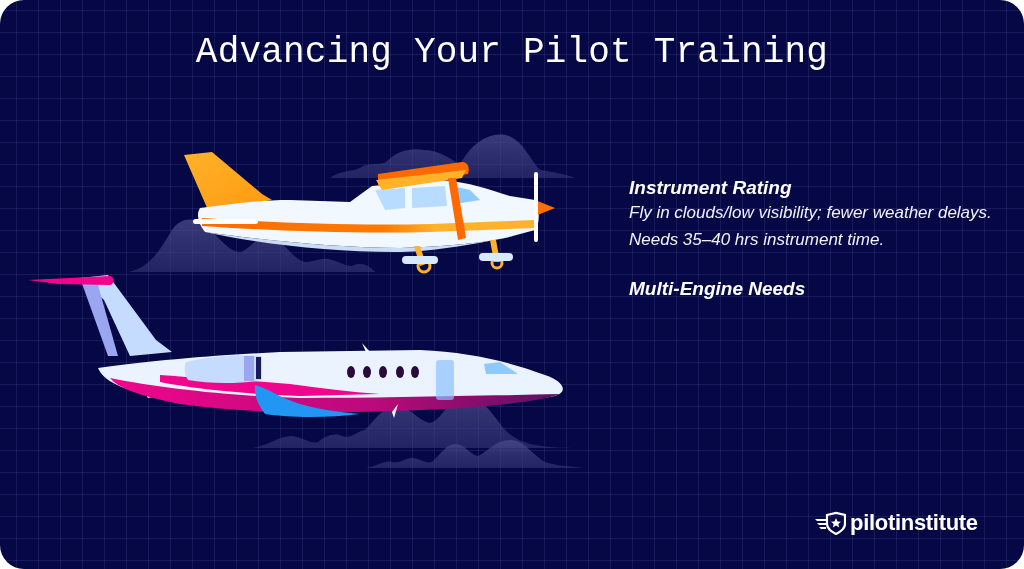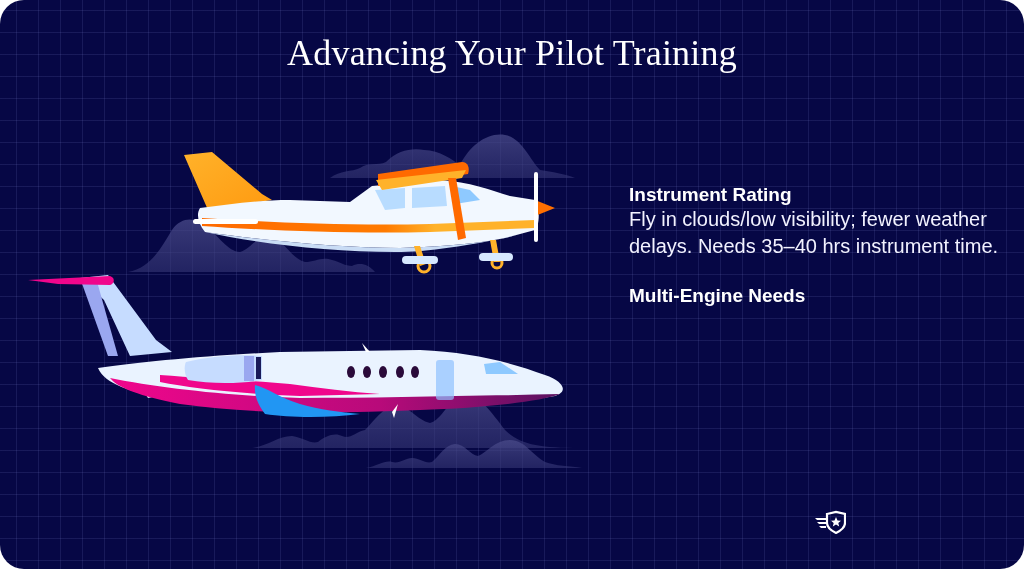--- a/index.html
+++ b/index.html
@@ -10,29 +10,29 @@
     background-color: #060745;
     background-image:
       linear-gradient(to right, rgba(120,125,200,0.16) 1px, transparent 1px),
       linear-gradient(to bottom, rgba(120,125,200,0.16) 1px, transparent 1px);
     background-size: 22px 22px;
     background-position: 16px 10px;
   }
   .title {
     position: absolute; left: 0; right: 0; top: 32px;
     text-align: center; color: #ffffff;
-    font-family: Liberation Serif, serif; font-size: 36px; font-weight: 400;
+    font-family: Liberation Mono, monospace; font-size: 36px; font-weight: 400;
     letter-spacing: 0.2px;
   }
   .illustration { position: absolute; left: 0; top: 0; width: 620px; height: 569px; }
-  .info { position: absolute; left: 629px; top: 183px; width: 380px; color: #ffffff;
-    font-family: "Liberation Sans", sans-serif; }
+  .info { position: absolute; left: 629px; top: 176px; width: 380px; color: #ffffff;
+    font-family: "Liberation Sans", sans-serif; font-style: italic; }
   .info-block { margin-bottom: 24px; }
   .info-heading { font-size: 19px; font-weight: 700; line-height: 23px; }
-  .info-body { font-size: 20px; font-weight: 400; line-height: 27px; color: #f2f2ff; }
+  .info-body { font-size: 17px; font-weight: 400; line-height: 27px; color: #f2f2ff; }
   .logo { position: absolute; left: 814px; top: 510px; display: flex; align-items: center; gap: 4px; }
   .logo-text { color: #ffffff; font-family: "Liberation Sans", sans-serif; font-size: 22px; font-weight: 700; letter-spacing: -0.3px; }
 </style>
 </head>
 <body>
 
 <div class="card">
 
   <div class="title">Advancing Your Pilot Training</div>
 
@@ -147,15 +147,16 @@
   </div>
 
   <div class="logo">
     <svg width="32" height="24" viewBox="0 0 32 24">
       <path d="M1 8 L12 8 L12 10 L3 10 Z" fill="#ffffff"></path>
       <path d="M3 12 L12 12 L12 14 L5 14 Z" fill="#ffffff"></path>
       <path d="M5 16 L12 16 L12 18 L7 18 Z" fill="#ffffff"></path>
       <path d="M13 4 L22 2 L31 4 L31 13 C31 18 26 21 22 23 C18 21 13 18 13 13 Z" fill="none" stroke="#ffffff" stroke-width="2.2"></path>
       <path d="M22 7 L23.5 10.5 L27 10.8 L24.3 13 L25.2 16.5 L22 14.6 L18.8 16.5 L19.7 13 L17 10.8 L20.5 10.5 Z" fill="#ffffff"></path>
     </svg>
+    <span class="logo-text">pilotinstitute</span>
   </div>
 
 </div>
 
 </body></html>

